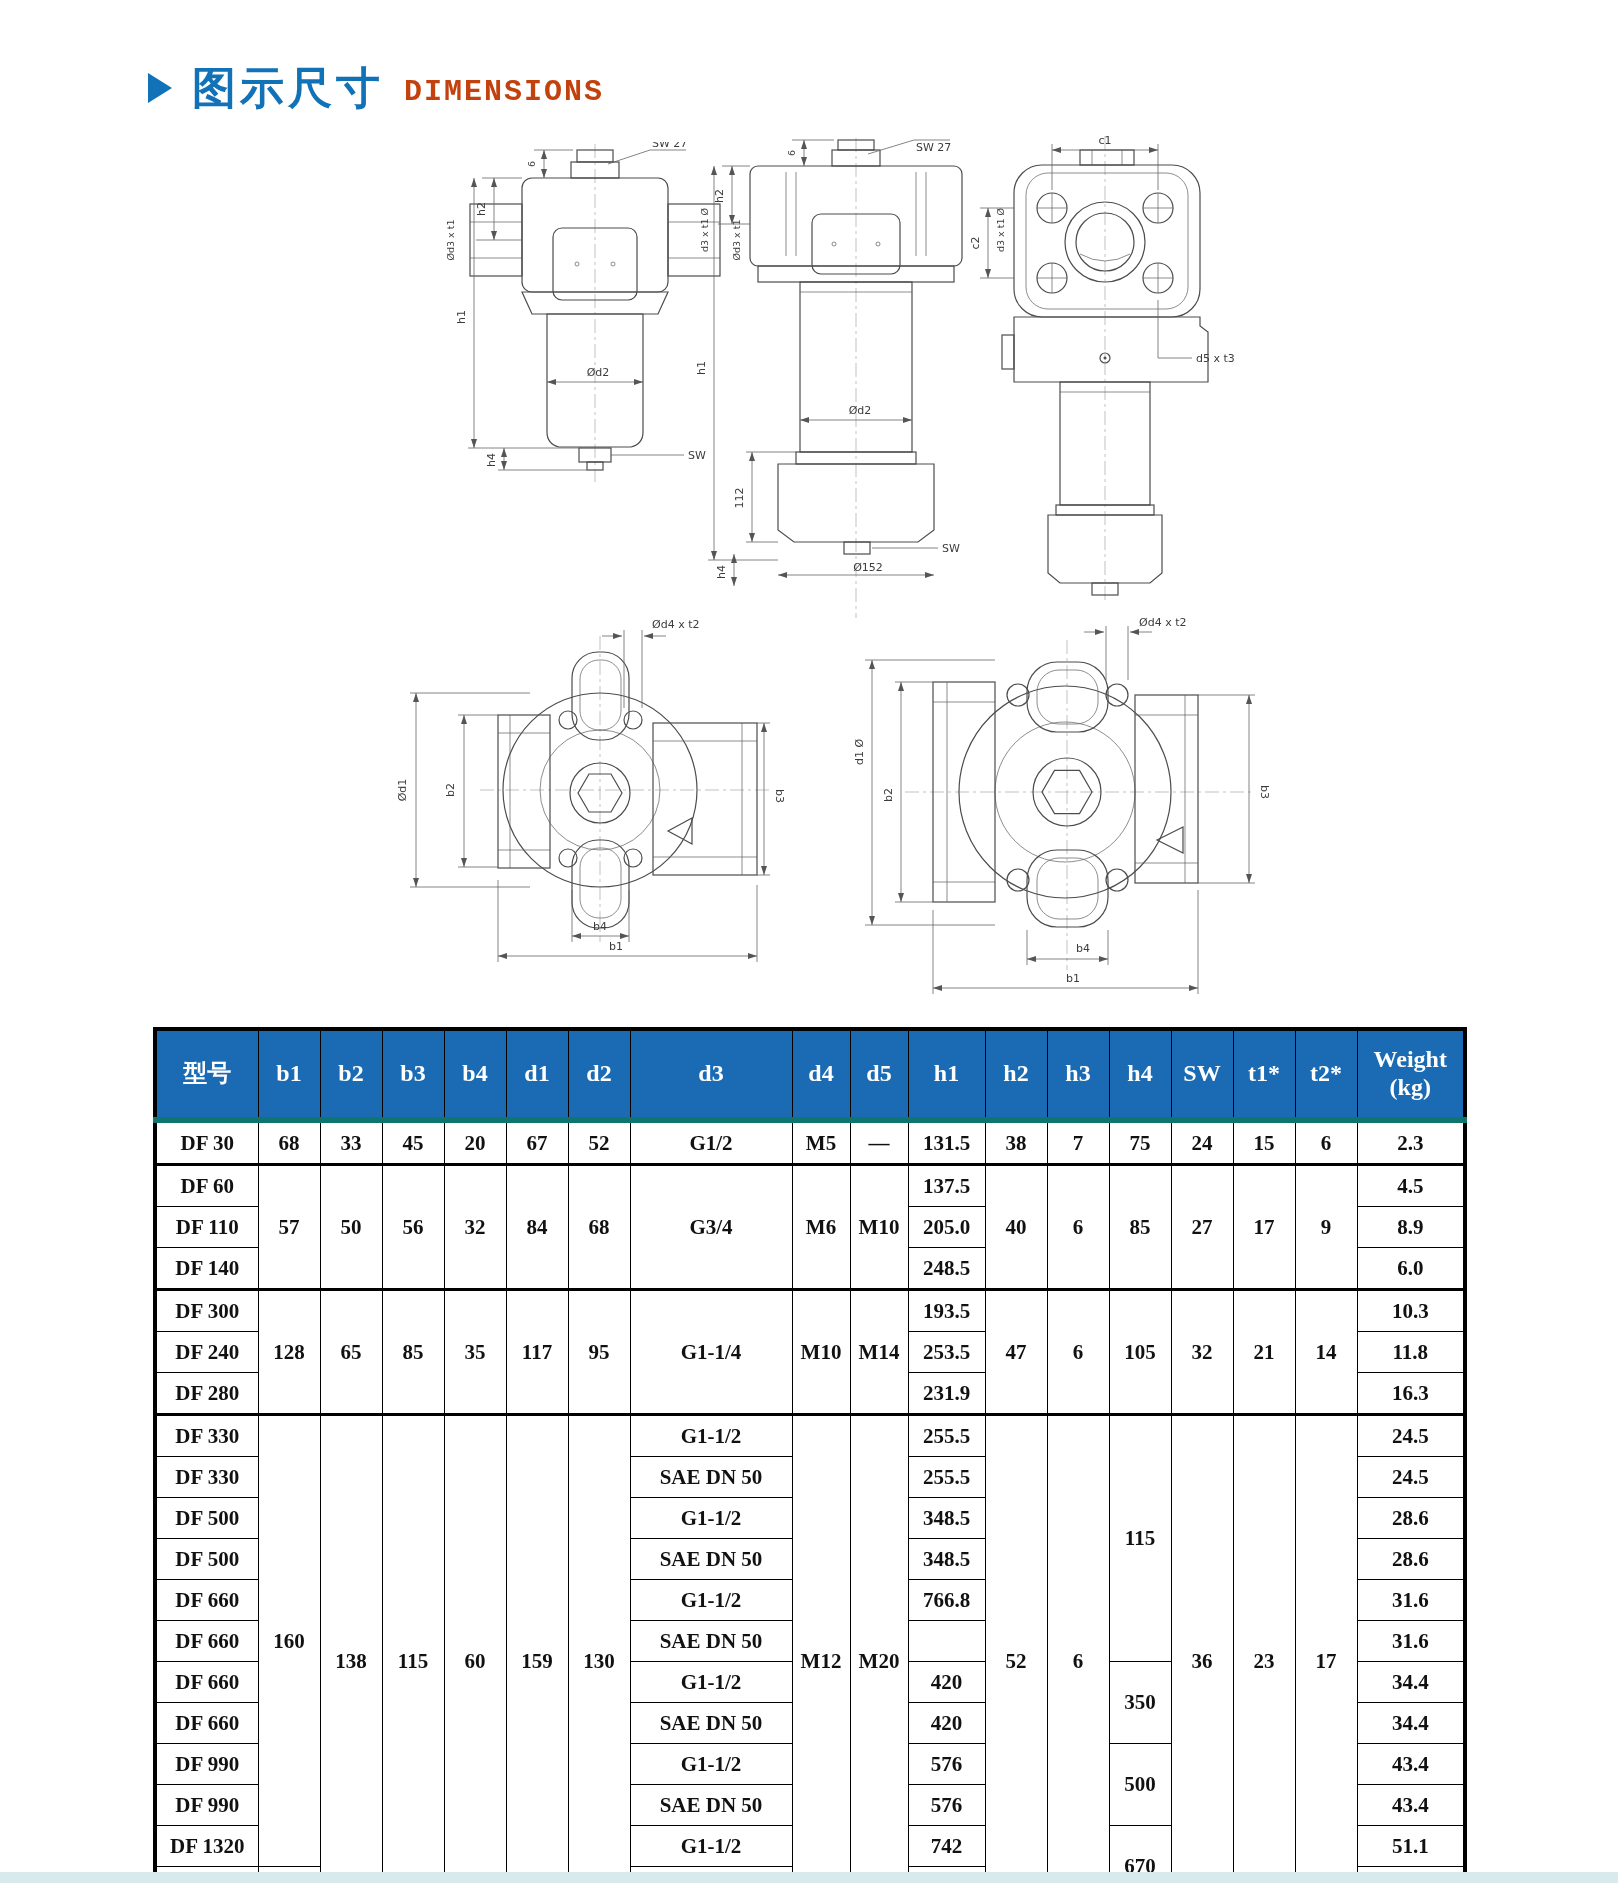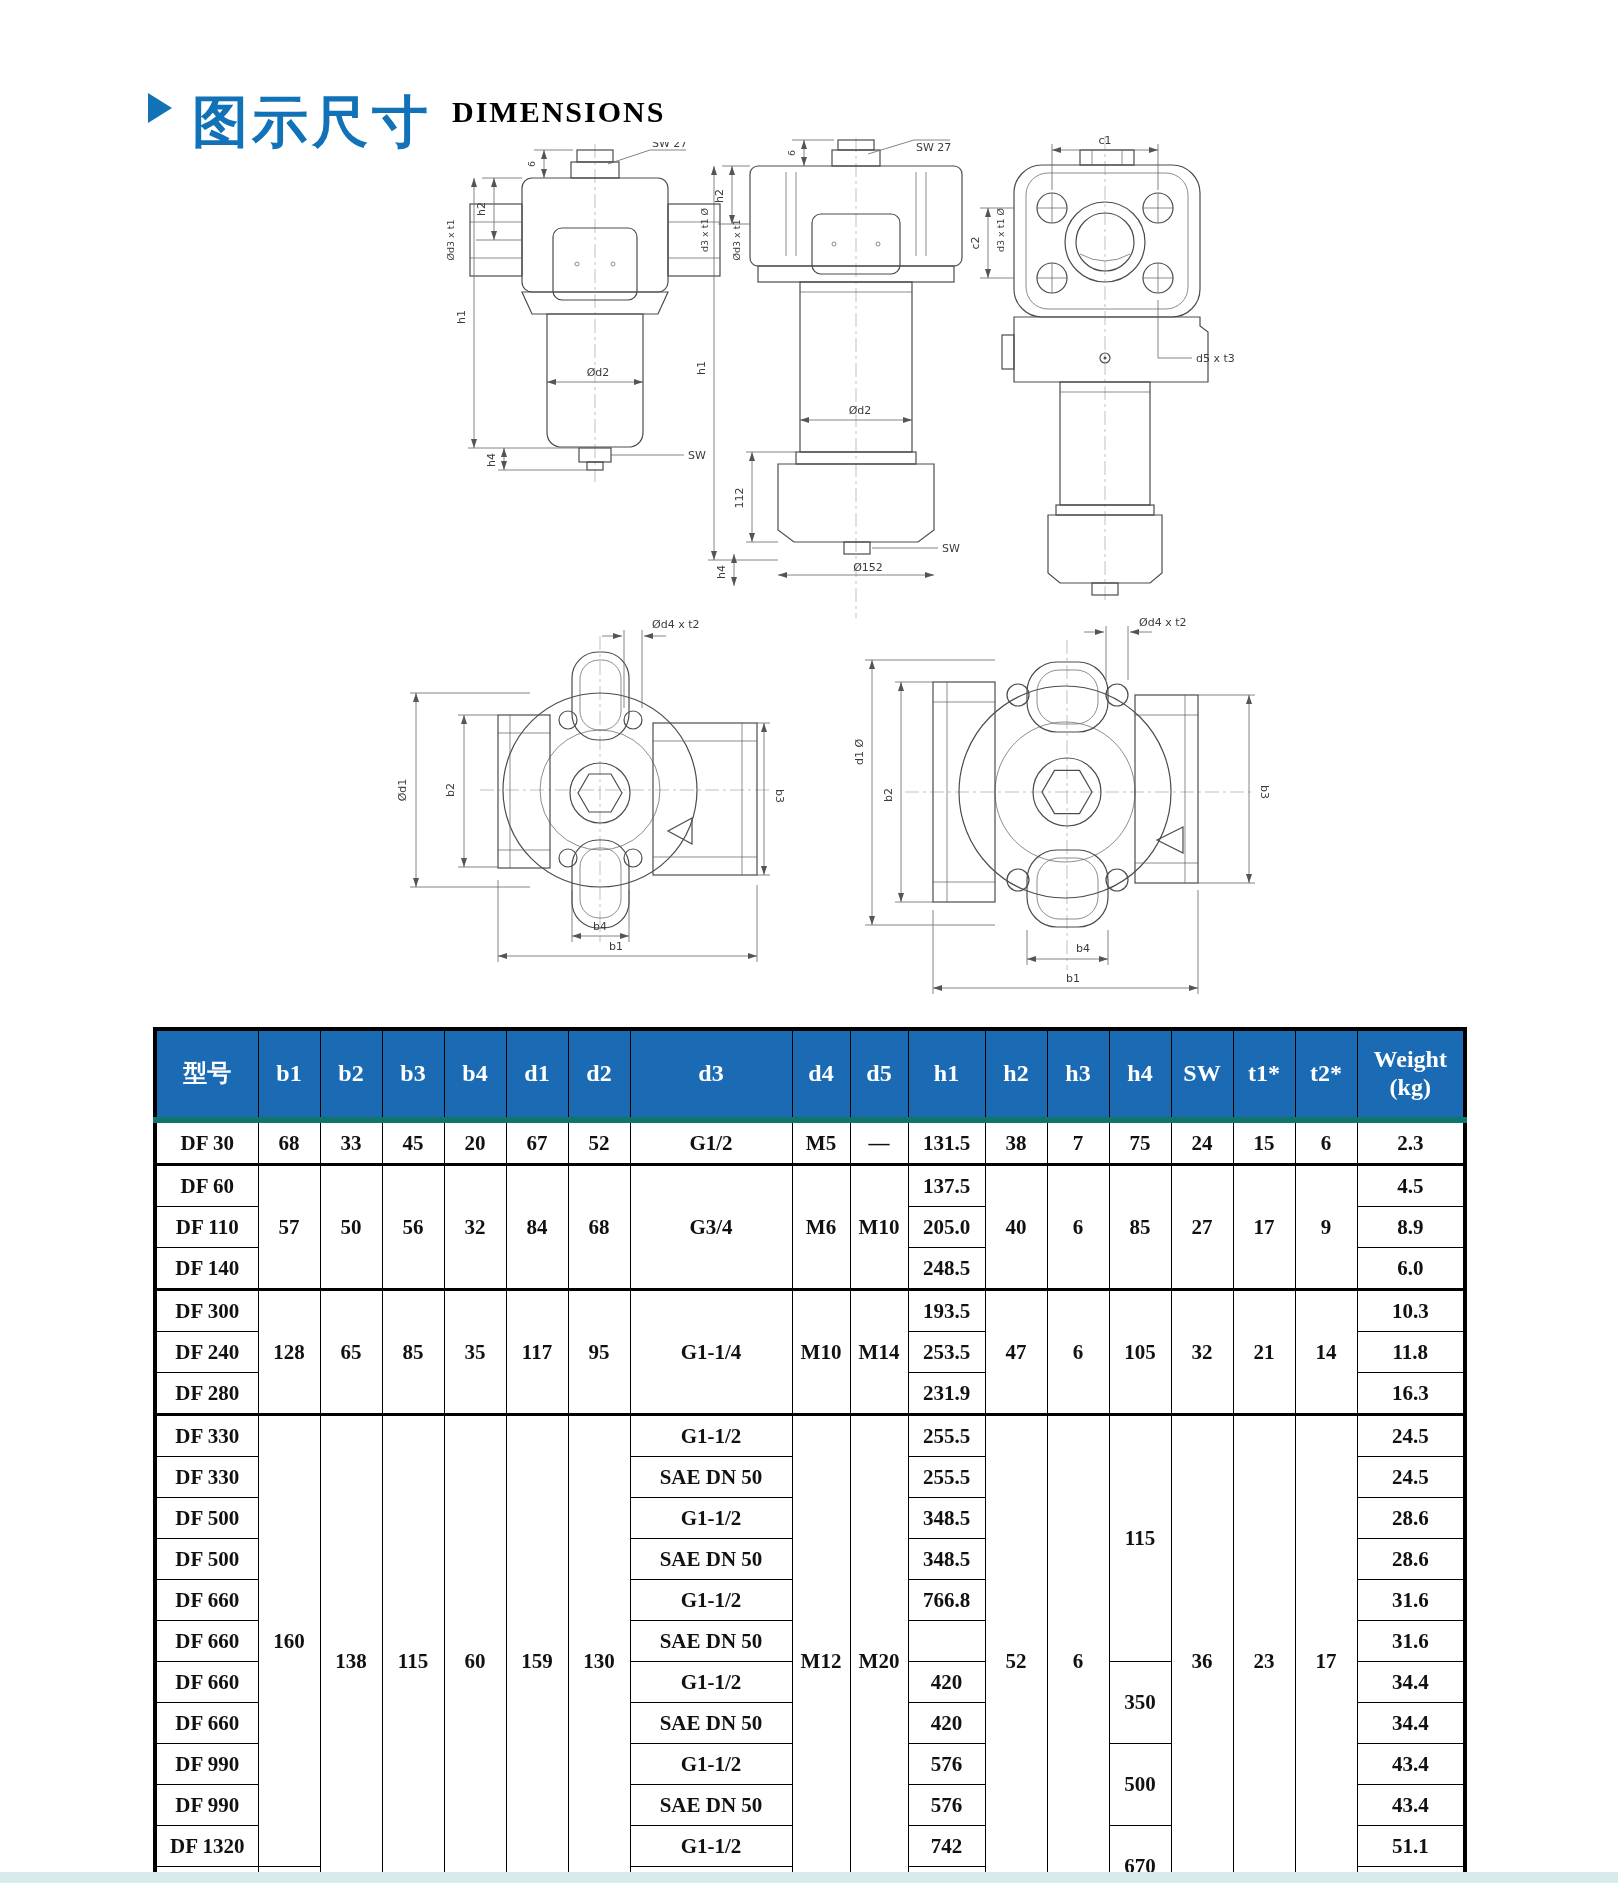--- a/index.html
+++ b/index.html
@@ -2,23 +2,23 @@
 <html><head>
 <meta charset="utf-8">
 <style>
   html,body{margin:0;padding:0;background:#fff;}
   .page{position:relative;width:1618px;height:1883px;background:#ffffff;overflow:hidden;
         font-family:"Liberation Serif", serif;}
   
   .hdr{position:absolute;left:148px;top:66px;display:flex;align-items:center;gap:20px;}
   .hdr .tri{width:0;height:0;border-top:15px solid transparent;border-bottom:15px solid transparent;
             border-left:24px solid #1272b8;}
-  .hdr .zh{font-family:"Liberation Sans", sans-serif;font-size:56px;font-weight:bold;color:#1272b8;
-           letter-spacing:4px;line-height:1;margin-top:28px;}
-  .hdr .en{font-family:Liberation Serif, serif;font-size:30px;font-weight:bold;color:#000000;
+  .hdr .zh{font-family:"Liberation Sans", sans-serif;font-size:44px;font-weight:bold;color:#1272b8;
+           letter-spacing:4px;line-height:1;}
+  .hdr .en{font-family:Liberation Mono, monospace;font-size:30px;font-weight:bold;color:#c2410c;
            letter-spacing:2px;line-height:1;padding-top:8px;}
   
   .dwg{position:absolute;}
   .ol{fill:none;stroke:#4c4c4c;stroke-width:1.2;}
   .thin{fill:none;stroke:#5c5c5c;stroke-width:0.7;}
   .dim{fill:none;stroke:#666;stroke-width:0.8;}
   .cl{fill:none;stroke:#999;stroke-width:0.6;stroke-dasharray:14 4 3 4;}
   text.lbl{font-family:"DejaVu Sans", sans-serif;font-size:11px;fill:#3c3c3c;}
   text.sm{font-size:9.5px;}
   

